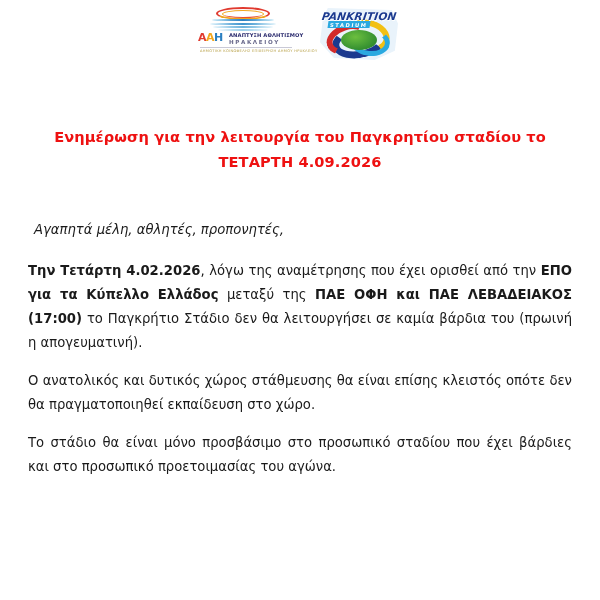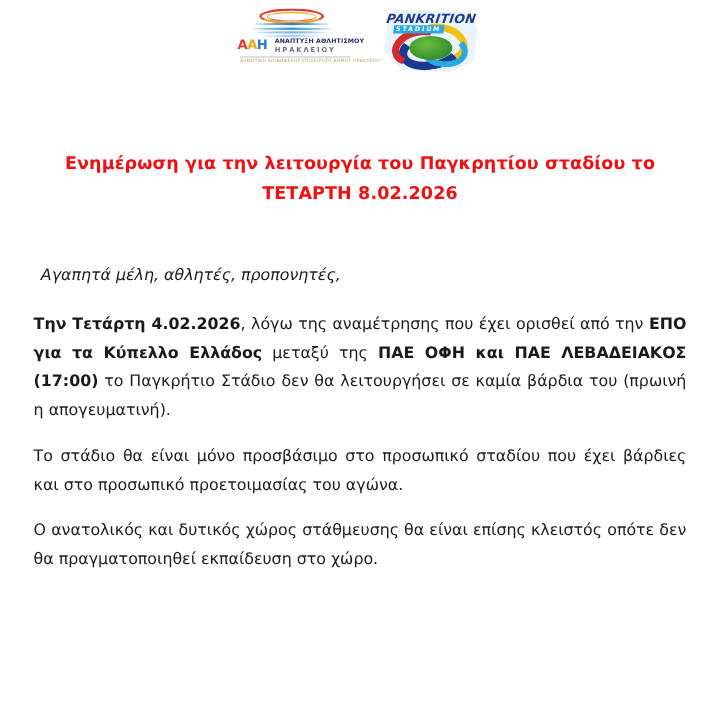--- a/index.html
+++ b/index.html
@@ -279,27 +279,27 @@
     <div class="pan-title">PANKRITION</div>
     <div class="pan-sub">STADIUM</div>
   </div>
 
 </div>
 
 <div class="doc">
 
   <h1 class="doc-title">
     <span>Ενημέρωση για την λειτουργία του Παγκρητίου σταδίου το</span>
-    <span>ΤΕΤΑΡΤΗ 8.02.2026</span>
+    <span>ΤΕΤΑΡΤΗ 4.09.2026</span>
   </h1>
 
   <div class="greeting">Αγαπητά μέλη, αθλητές, προπονητές,</div>
 
   <p class="para first">
     <b>Την  Τετάρτη  4.02.2026</b><span>, λόγω της  αναμέτρησης  που  έχει ορισθεί από την  </span><b>ΕΠΟ για τα Κύπελλο Ελλάδος</b><span>  μεταξύ της </span><b>ΠΑΕ ΟΦΗ και ΠΑΕ ΛΕΒΑΔΕΙΑΚΟΣ (17:00)</b><span> το  Παγκρήτιο  Στάδιο  δεν  θα  λειτουργήσει  σε καμία βάρδια του (πρωινή η απογευματινή).</span>
   </p>
 
+  <p class="para">Ο ανατολικός και δυτικός χώρος στάθμευσης θα είναι επίσης  κλειστός οπότε δεν θα πραγματοποιηθεί εκπαίδευση στο χώρο.</p>
+
   <p class="para">Το στάδιο θα είναι μόνο προσβάσιμο στο προσωπικό σταδίου που έχει βάρδιες και στο προσωπικό προετοιμασίας του αγώνα.</p>
 
-  <p class="para">Ο ανατολικός και δυτικός χώρος στάθμευσης θα είναι επίσης  κλειστός οπότε δεν θα πραγματοποιηθεί εκπαίδευση στο χώρο.</p>
-
 
 </div>
 
 </body></html>

